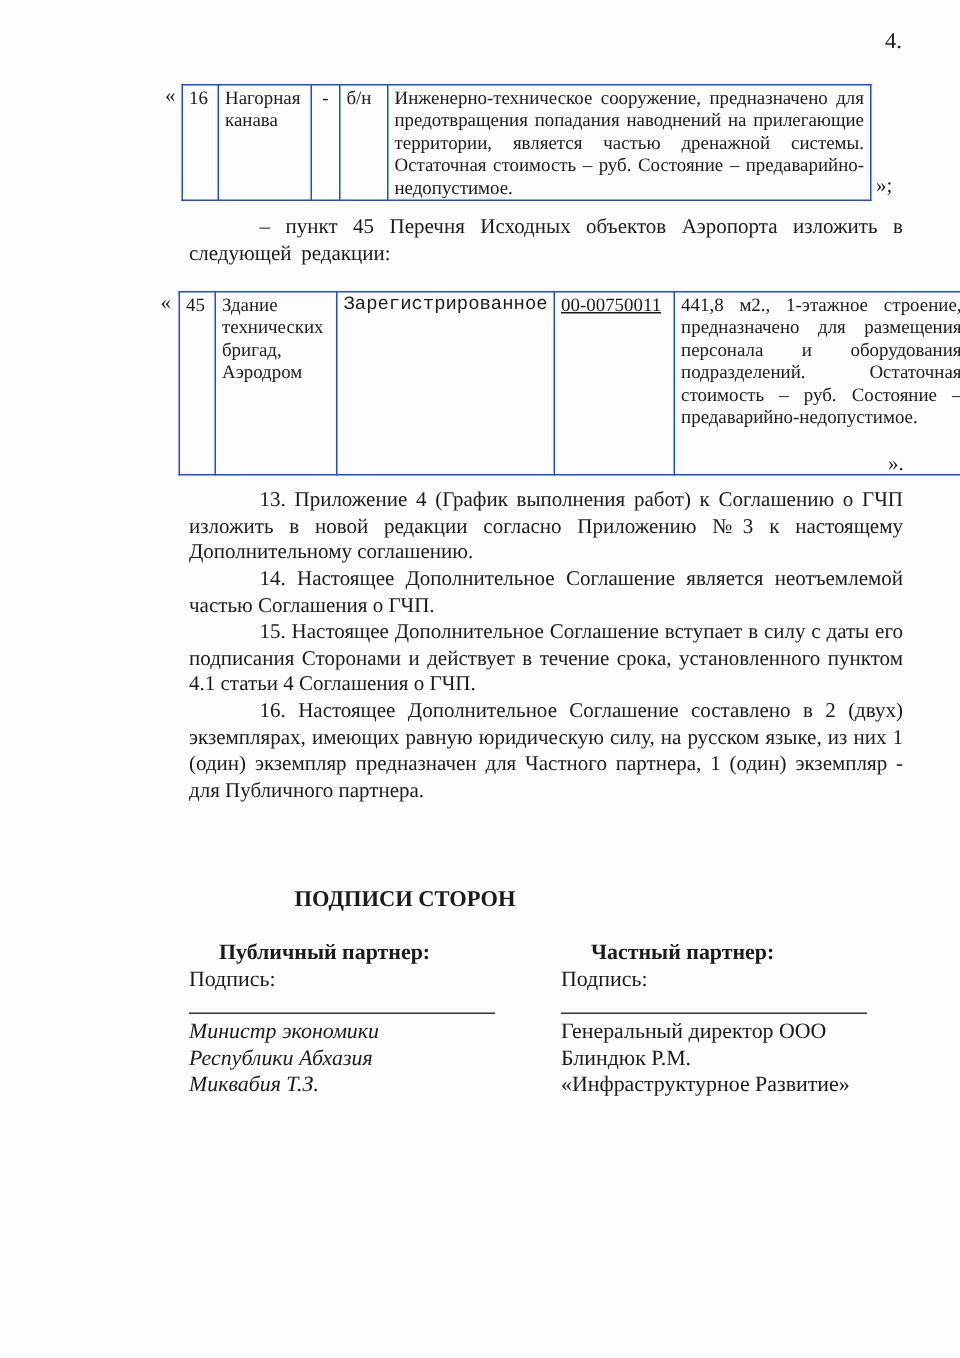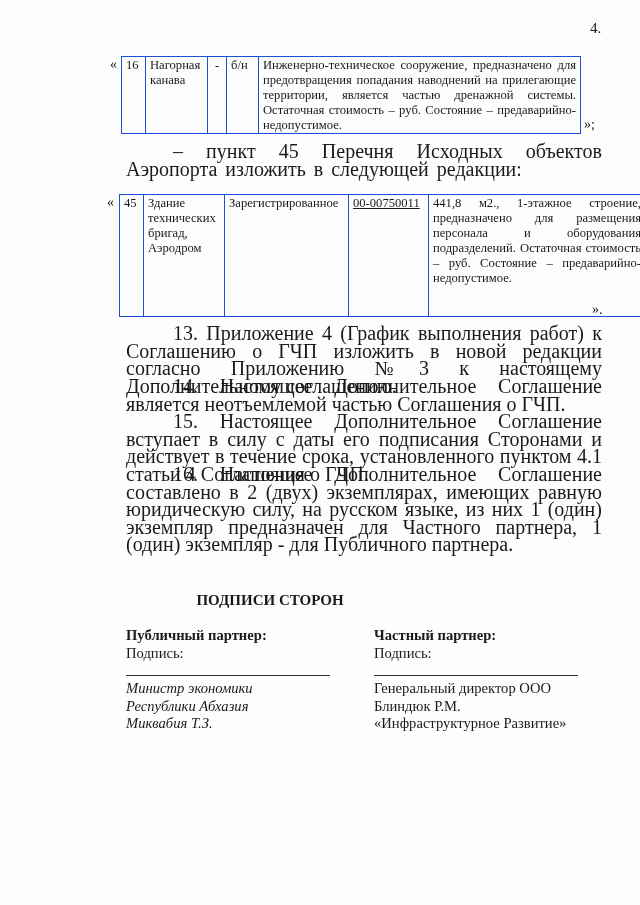--- a/index.html
+++ b/index.html
@@ -5,25 +5,25 @@
   html, body { margin: 0; padding: 0; }
   body {
     width: 640px; height: 905px; background: #fdfdfd; position: relative; overflow: hidden;
     font-family: "Liberation Serif", "DejaVu Serif", serif; color: #1a1a1a;
   }
   .abs { position: absolute; }
   .pnum { left: 590px; top: 20px; font-size: 15px; }
   table.doc { border-collapse: collapse; position: absolute; font-size: 12.6px; line-height: 15px; }
   table.doc td { border: 1px solid #1d4ed8; vertical-align: top; padding: 1px 4px 0 4px; }
   .q { position: absolute; font-size: 14px; }
-  .para { position: absolute; left: 126px; width: 476px; font-size: 20px; line-height: 17.6px; text-align: justify; }
+  .para { position: absolute; left: 126px; width: 476px; font-size: 14px; line-height: 17.6px; text-align: justify; }
   .indent { text-indent: 47px; }
   .title { left: 0; width: 540px; top: 592px; text-align: center; font-weight: bold; font-size: 15px; }
   .sig { position: absolute; font-size: 14.6px; line-height: 17.6px; }
-  .sig .b { font-weight: bold; }
+  .sig .b { font-weight: bold; margin-left: 20px; }
   .line { position: absolute; height: 0; border-top: 1px solid #333; width: 204px; top: 675px; }
 </style>
 </head>
 <body>
 
 <div class="abs pnum">4.</div>
 
 <span class="q" style="left:110px; top:57px;">«</span>
 <table class="doc" style="left:121px; top:56px; width:460px; height:76px;">
   <tbody>
@@ -39,21 +39,21 @@
 <span class="q" style="left:584px; top:117px;">»;</span>
 
 <div class="para indent" style="top:143px; word-spacing:3px;">– пункт 45 Перечня Исходных объектов Аэропорта изложить в следующей редакции:</div>
 
 <span class="q" style="left:107px; top:195px;">«</span>
 <table class="doc" style="left:119px; top:194px; width:527px; height:123px;">
   <tbody>
       <tr>
     <td style="width:15px;">45</td>
     <td style="width:72px;">Здание технических бригад, Аэродром</td>
-    <td style="width:115px;">Зарегистрированное</td>
+    <td style="width:115px;font-family:Liberation Mono, monospace;">Зарегистрированное</td>
     <td style="width:71px;text-decoration:underline;">00-00750011</td>
     <td style="text-align:justify;">441,8 м2., 1-этажное строение, предназначено для размещения персонала и оборудования подразделений. Остаточная стоимость – руб. Состояние – предаварийно-недопустимое.</td>
   </tr>
 </tbody>
   </table>
 <span class="q" style="left:592px; top:302px;">».</span>
 
 <div class="para indent" style="top:325px;">13. Приложение 4 (График выполнения работ) к Соглашению о ГЧП изложить в новой редакции согласно Приложению №3 к настоящему Дополнительному соглашению.</div>
 <div class="para indent" style="top:378px;">14. Настоящее Дополнительное Соглашение является неотъемлемой частью Соглашения о ГЧП.</div>
 <div class="para indent" style="top:413px;">15. Настоящее Дополнительное Соглашение вступает в силу с даты его подписания Сторонами и действует в течение срока, установленного пунктом 4.1 статьи 4 Соглашения о ГЧП.</div>

